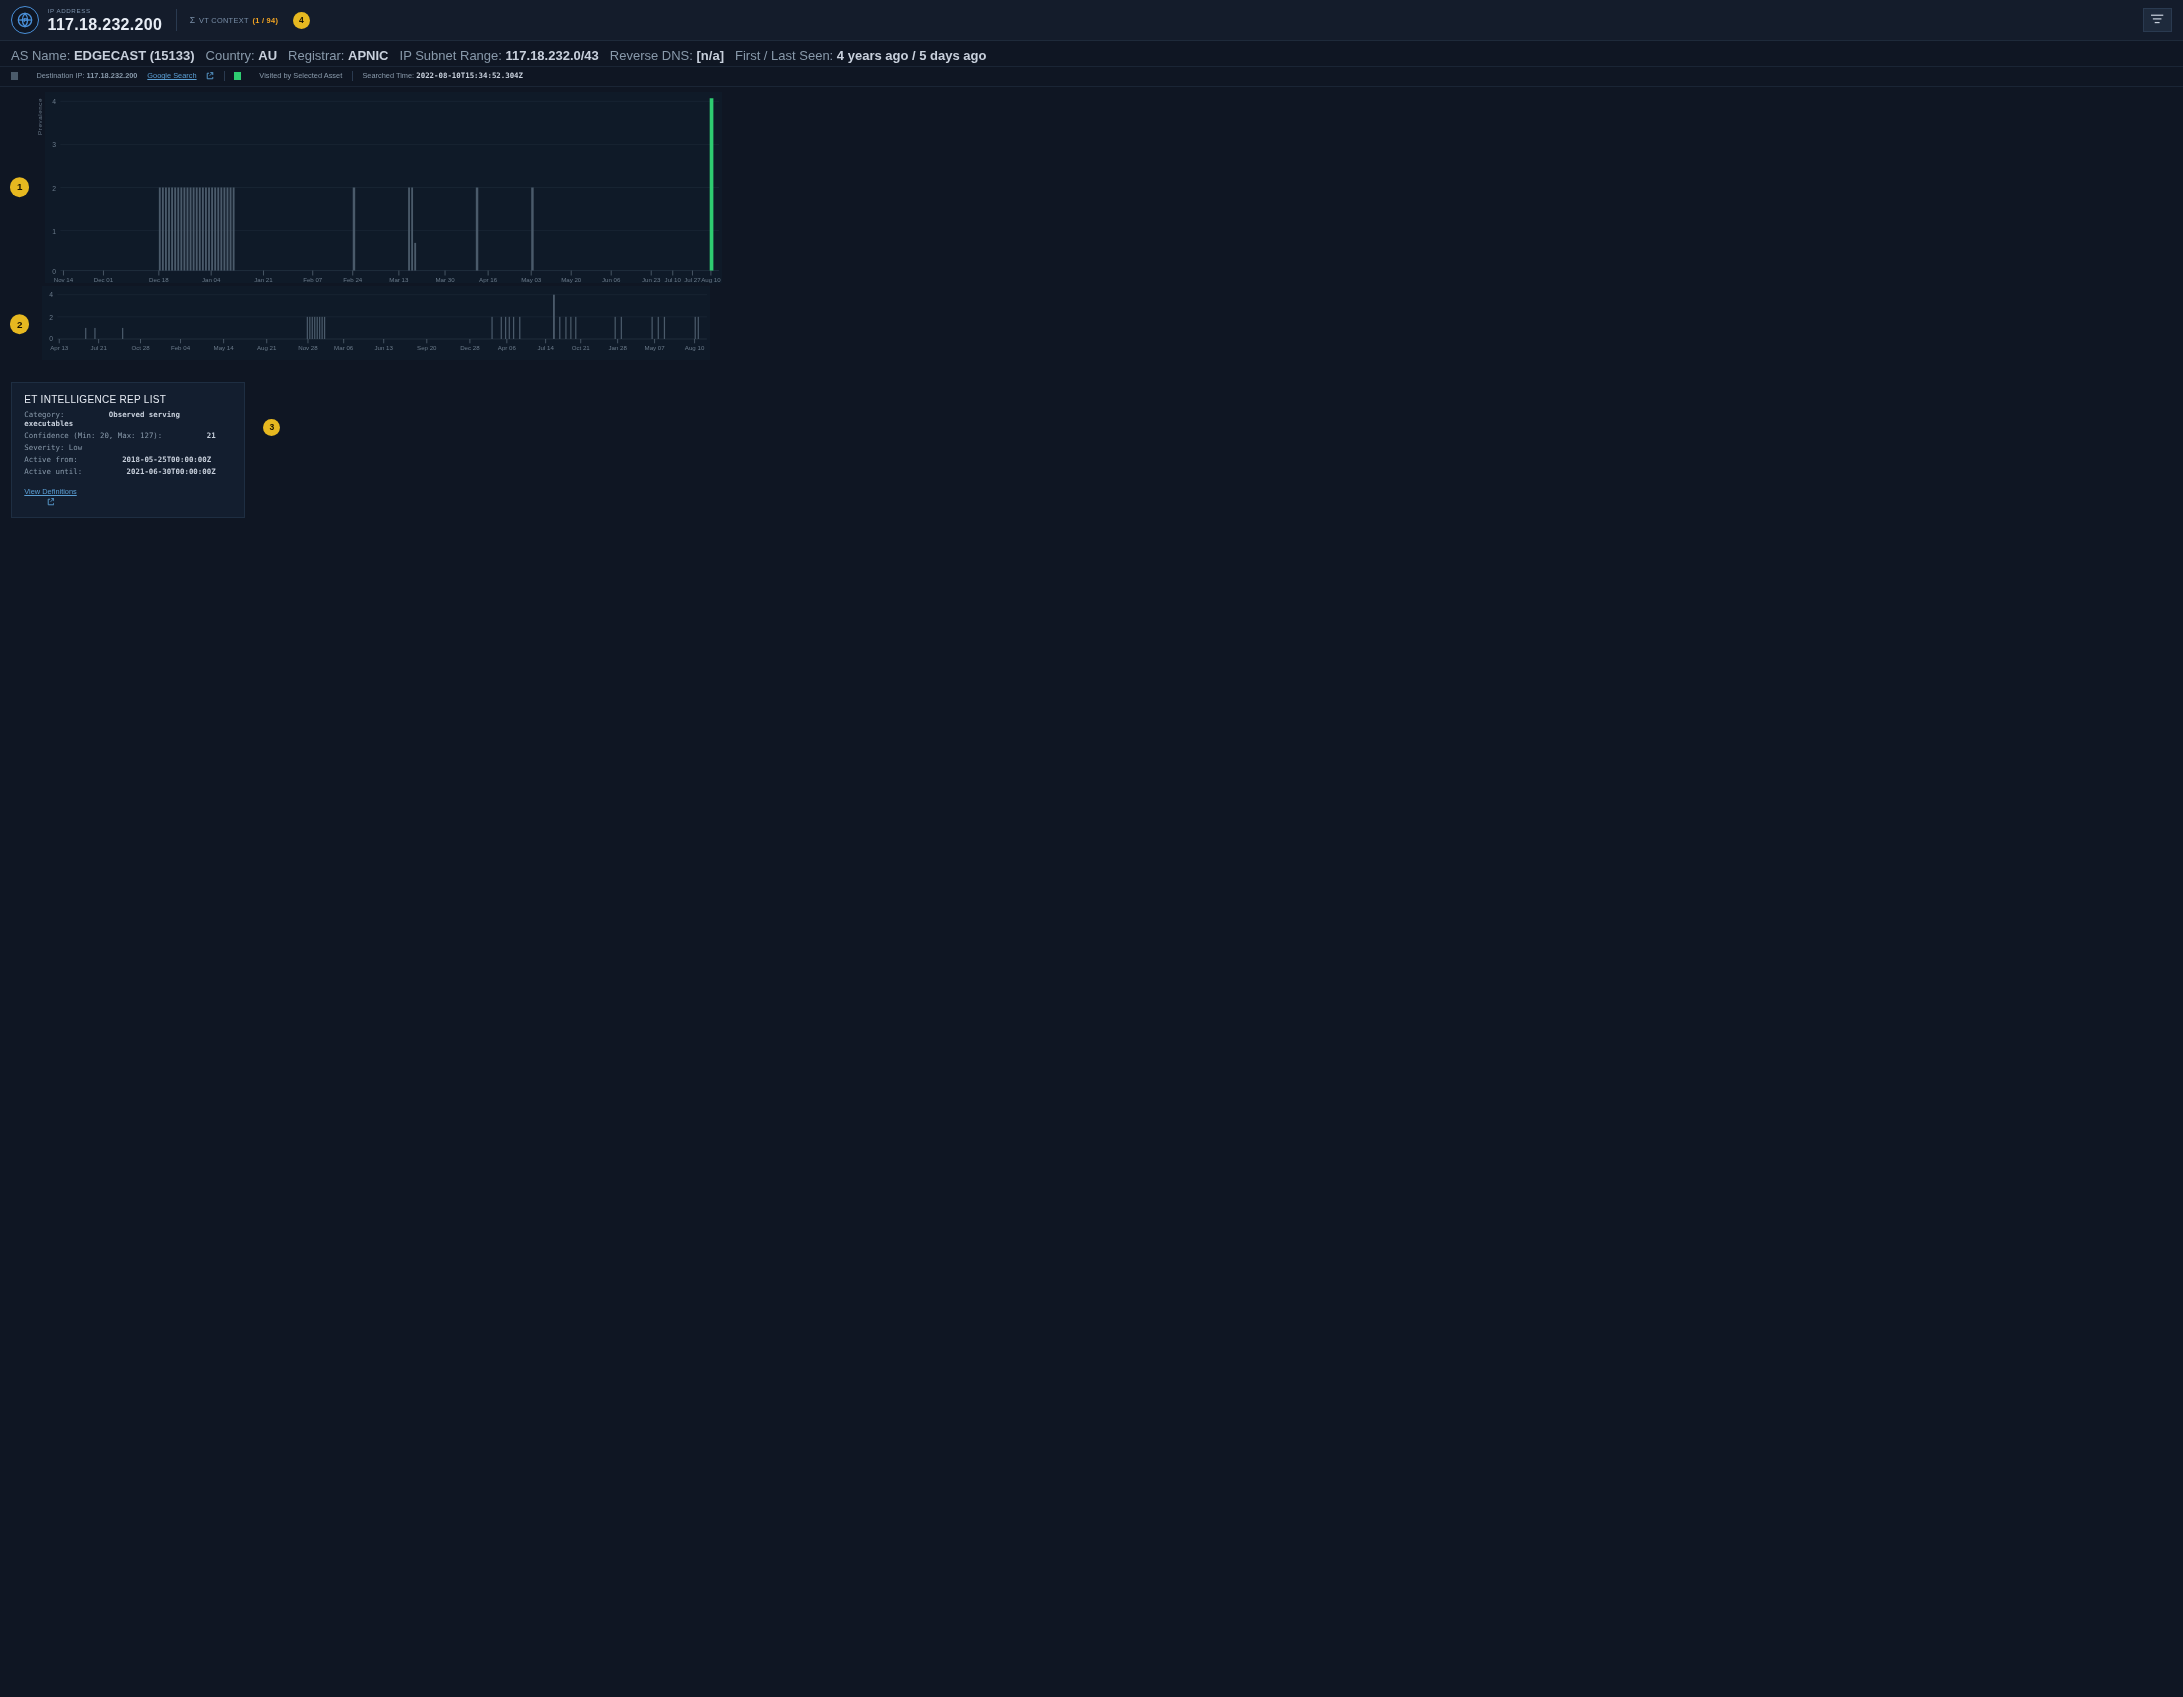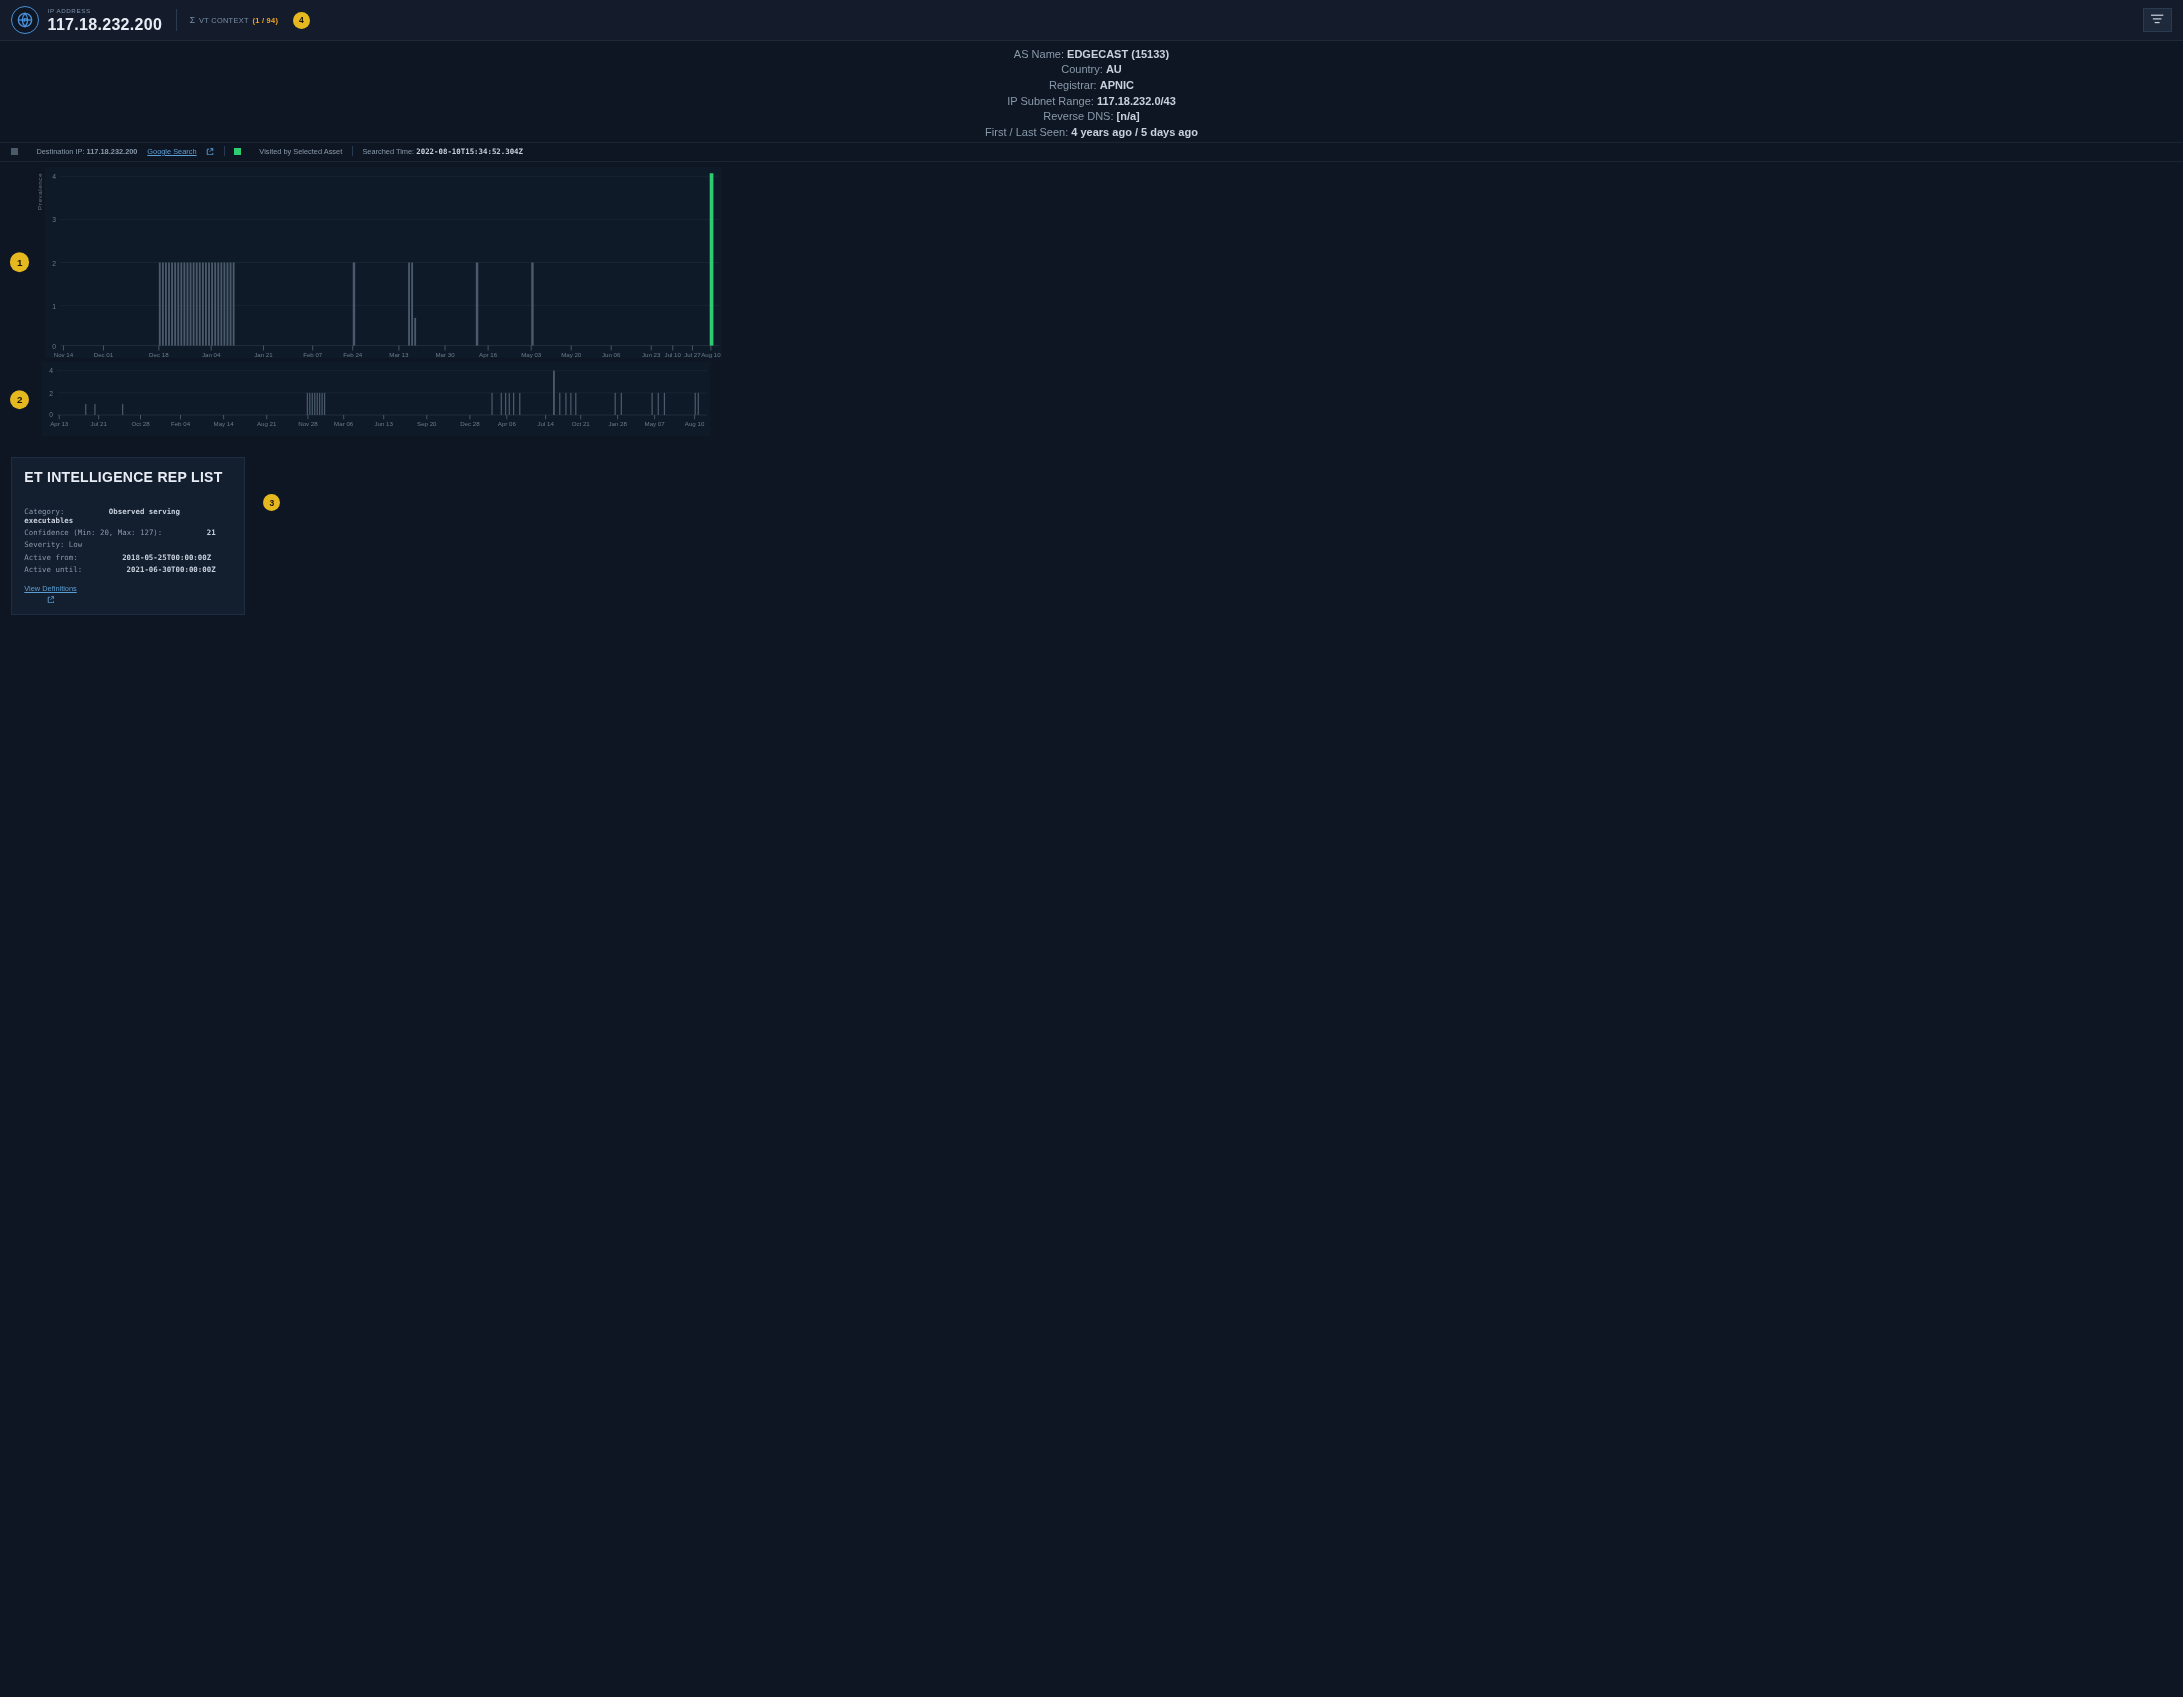--- a/index.html
+++ b/index.html
@@ -80,28 +80,27 @@
       background: #1e2a3c;
       border: 0.6px solid #2a3a50;
       padding: 4.9px 7.4px;
       cursor: pointer;
     }
     .header-right svg { color: #c8d0dc; }
 
     
     .metadata-bar {
       padding: 6.2px 11px 3.7px;
-      font-size: 11px;
+      font-size: 13px;
       color: #8899aa;
       display: flex;
       flex-wrap: wrap;
       gap: 3.7px 11px;
       align-items: center;
       border-bottom: 0.6px solid #1a2535;
-      flex-direction: column;
     }
     .metadata-bar strong { color: #c8d0dc; }
     .meta-link { color: #5b9fd4; text-decoration: underline; cursor: pointer; }
 
     
     .legend-row {
       padding: 3.7px 11px 4.9px;
       display: flex;
       align-items: center;
       gap: 9.8px;
@@ -139,24 +138,24 @@
       gap: 12.3px;
     }
     .intel-card {
       background: #131e2f;
       border: 0.6px solid #1e2e42;
       padding: 11px 12.3px;
       min-width: 197px;
       max-width: 234px;
     }
     .intel-card-title {
-      font-size: 14px;
-      font-weight: 700;
+      font-size: 10px;
+      font-weight: 400;
       color: #e8edf5;
-      margin-bottom: 22px;
+      margin-bottom: 5px;
       letter-spacing: 0.3px;
     }
     .intel-row {
       margin-bottom: 3.1px;
       font-size: 7.4px;
       color: #8899aa;
       font-family: monospace;
     }
     .intel-row strong { color: #c8d0dc; font-family: monospace; padding-left: 40px; }
     .view-def-link {

